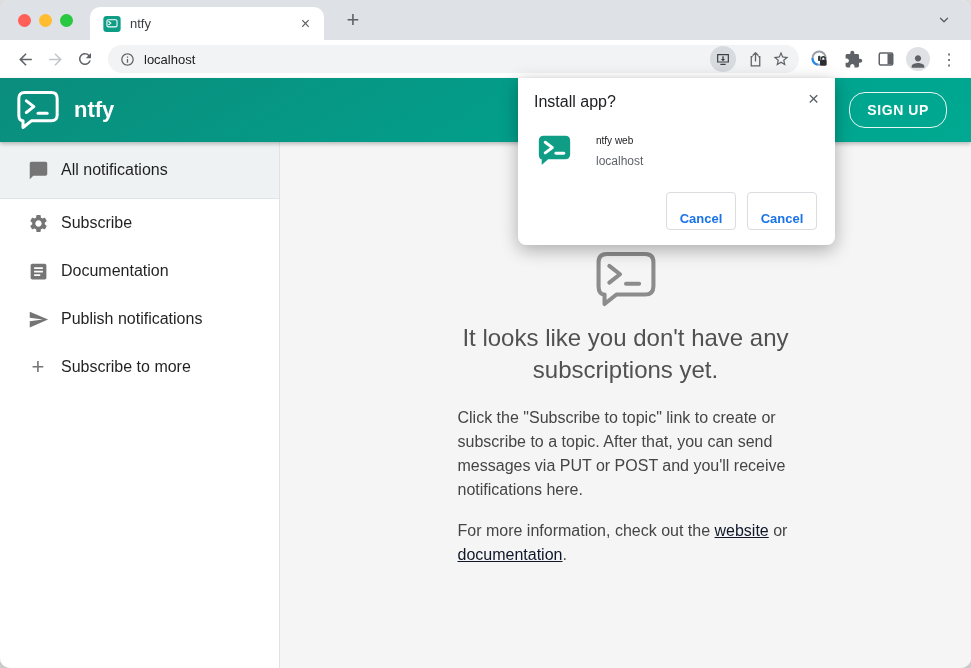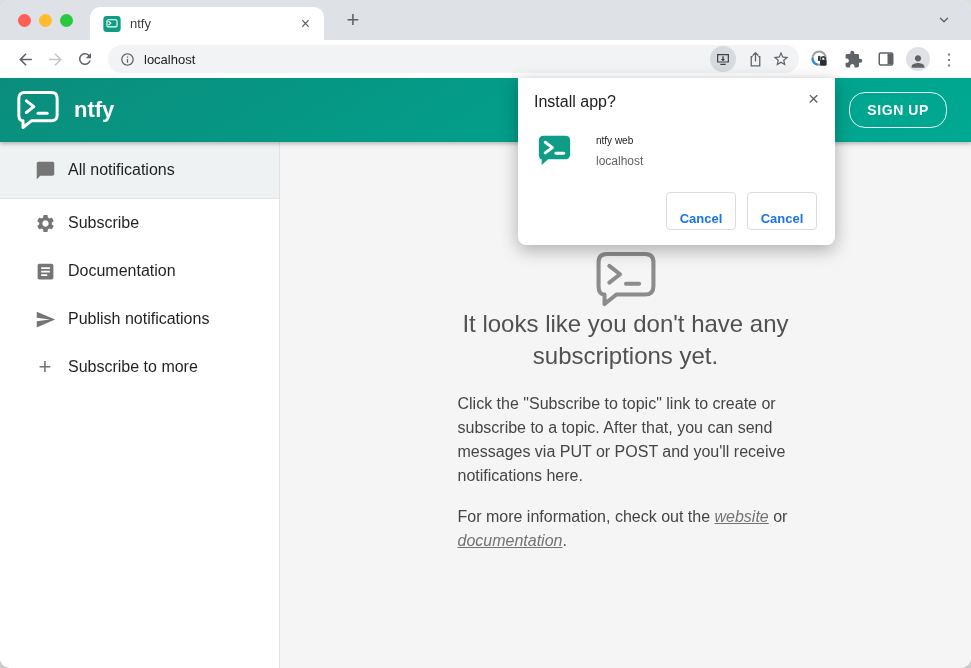--- a/index.html
+++ b/index.html
@@ -67,40 +67,40 @@
   .signup {
     background:transparent; border:1.5px solid rgba(255,255,255,.9); border-radius:16px;
     color:#ffffff; font-weight:bold; font-size:14px; letter-spacing:.6px;
     padding:9px 17px; font-family:"Liberation Sans", sans-serif;
   }
 
   
   .page-body { display:flex; height:526px; }
   .sidebar { width:280px; background:#ffffff; border-right:1px solid #e2e2e2; }
   .side-item {
-    height:48px; display:flex; align-items:center; padding-left:33px; cursor:default;
+    height:48px; display:flex; align-items:center; padding-left:26px; cursor:default;
   }
   .side-item.selected { height:57px; background:#eef2f2; border-bottom:1px solid #e0e4e4; }
   .side-icon { width:24px; display:flex; justify-content:center; }
   .side-label { margin-left:11px; font-size:16px; color:rgba(0,0,0,.87); }
   .plus-glyph { font-size:22px; color:#757575; font-weight:400; line-height:20px; }
 
   .main {
     flex:1; background:#f5f5f5; display:flex; flex-direction:column; align-items:center;
     padding-top:108px;
   }
   .main-col { width:336px; }
   .empty-icon { display:flex; justify-content:center; }
   .main-heading {
-    font-size:24px; font-weight:400; color:#515151;
+    margin-top:14px; font-size:24px; font-weight:400; color:#515151;
     text-align:center; line-height:1.35;
   }
   .main-para { margin-top:19px; font-size:16px; color:#454545; line-height:24px; }
   .main-para.second { margin-top:17px; }
-  .tlink { color:#737373; text-decoration:underline; cursor:pointer;font-style:italic; }
+  .tlink { color:#0f172a; text-decoration:underline; cursor:pointer; }
 
   
   .dialog {
     position:absolute; left:482px; top:78px; width:317px; height:167px;
     background:#ffffff; border-radius:0 0 8px 8px;
     box-shadow:0 5px 18px rgba(0,0,0,.3); z-index:10;margin-left:36px;
   }
   .dialog-title { position:absolute; left:16px; top:15px; font-size:16px; color:#202124; }
   .dialog-close { position:absolute; right:12px; top:6px; font-size:19px; color:#5f6368; background:none; border:none; padding:4px; }
   .dialog-appicon { position:absolute; left:18px; top:55px; }

